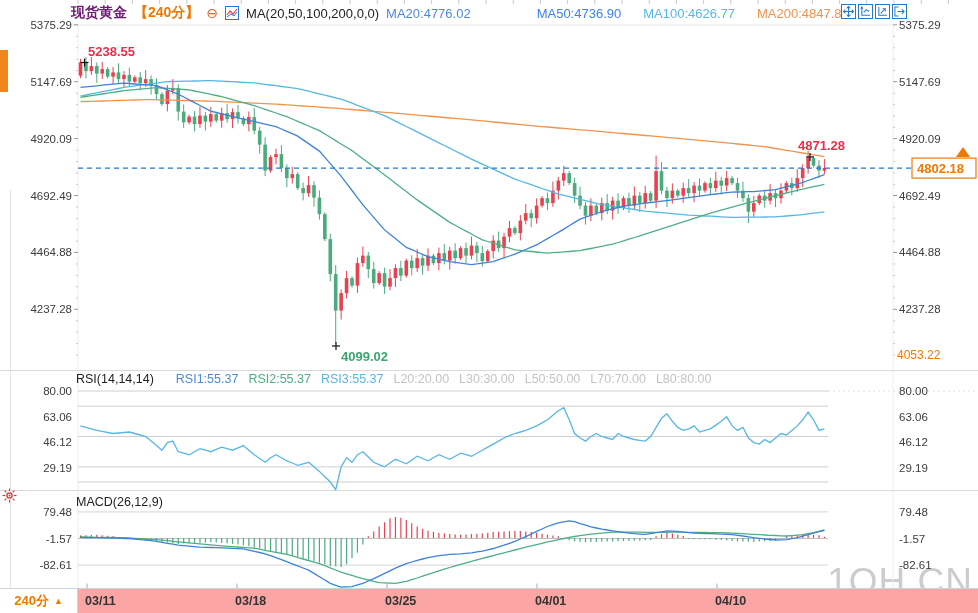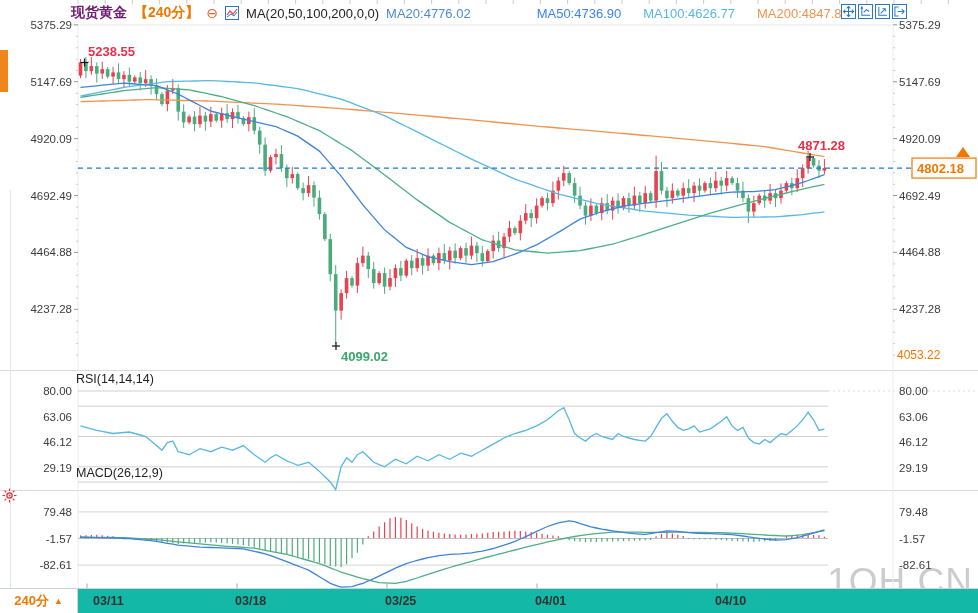--- a/index.html
+++ b/index.html
@@ -13,21 +13,21 @@
   .hdr .title{font-weight:700;font-size:14px;color:#701a75;}
   .hdr .period{font-weight:700;font-size:14px;}
   .hdr .circminus{font-size:14px;line-height:1;}
   .hdr .malabel{color:#222;}
   .tools{left:841px;top:4px;display:flex;gap:2px;}
   .tbtn{width:15px;height:15px;border:1px solid #2878c8;background:#fff;box-sizing:border-box;
         display:flex;align-items:center;justify-content:center;padding:0;cursor:pointer;}
   .gutterblk{left:0;top:50px;width:8px;height:42px;background:#f0851c;}
   .sunicon{left:2px;top:488px;width:15px;height:15px;}
   .indhdr{left:76px;display:flex;gap:22px;font-size:12.5px;color:#222;align-items:center;}
-  .bbar{left:0;top:588px;width:978px;height:25px;border-top:1px solid #ccd3da;box-sizing:border-box;background:#14b8a6;}
+  .bbar{left:0;top:588px;width:978px;height:25px;border-top:1px solid #ccd3da;box-sizing:border-box;background:#fca5a5;}
   .pcell{position:absolute;left:0;top:0;width:77px;height:24px;border-right:1px solid #ccd3da;
          color:#f07800;font-weight:700;font-size:13px;display:flex;align-items:center;
          justify-content:center;gap:5px;cursor:pointer;background:#fff;}
   .pcell .arr{font-size:9px;}
   .datelbl{position:absolute;top:5px;font-size:12.5px;font-weight:700;color:#333;}
 </style>
 </head>
 <body>
 
 <div class="page">
@@ -704,27 +704,37 @@
         <line x1="2.6" y1="2.6" x2="4.3" y2="4.3"></line>
           <line x1="10.7" y1="10.7" x2="12.4" y2="12.4"></line>
         <line x1="2.6" y1="12.4" x2="4.3" y2="10.7"></line>
           <line x1="10.7" y1="4.3" x2="12.4" y2="2.6"></line>
       </g>
     </svg>
   </div>
 
   <div class="overlay indhdr" style="top:372px;">
     <span>RSI(14,14,14)</span>
+    <span id="rsi-legend" style="display:inline-flex;gap:10px;">
+        <span style="color: rgb(78, 139, 213);">RSI1:55.37</span>
+        <span style="color: rgb(79, 174, 133);">RSI2:55.37</span>
+        <span style="color: rgb(88, 183, 227);">RSI3:55.37</span>
+        <span style="color: rgb(195, 195, 195);">L20:20.00</span>
+        <span style="color: rgb(195, 195, 195);">L30:30.00</span>
+        <span style="color: rgb(195, 195, 195);">L50:50.00</span>
+        <span style="color: rgb(195, 195, 195);">L70:70.00</span>
+        <span style="color: rgb(195, 195, 195);">L80:80.00</span>
+      </span>
   </div>
 
-  <div class="overlay indhdr" style="top:466px;">
+  <div class="overlay indhdr" style="top:495px;">
     <span>MACD(26,12,9)</span>
   </div>
 
   <div class="overlay bbar">
     <div class="pcell">
       <span>240分</span>
       <span class="arr">▲</span>
     </div>
-    <span id="dates"><span class="datelbl" style="left: 93px;">03/11</span><span class="datelbl" style="left: 235px;">03/18</span><span class="datelbl" style="left: 385px;">03/25</span><span class="datelbl" style="left: 535px;">04/01</span><span class="datelbl" style="left: 715px;">04/10</span></span>
+    <span id="dates"><span class="datelbl" style="left: 85px;">03/11</span><span class="datelbl" style="left: 235px;">03/18</span><span class="datelbl" style="left: 385px;">03/25</span><span class="datelbl" style="left: 535px;">04/01</span><span class="datelbl" style="left: 715px;">04/10</span></span>
   </div>
 
 </div>
 
 </body></html>

